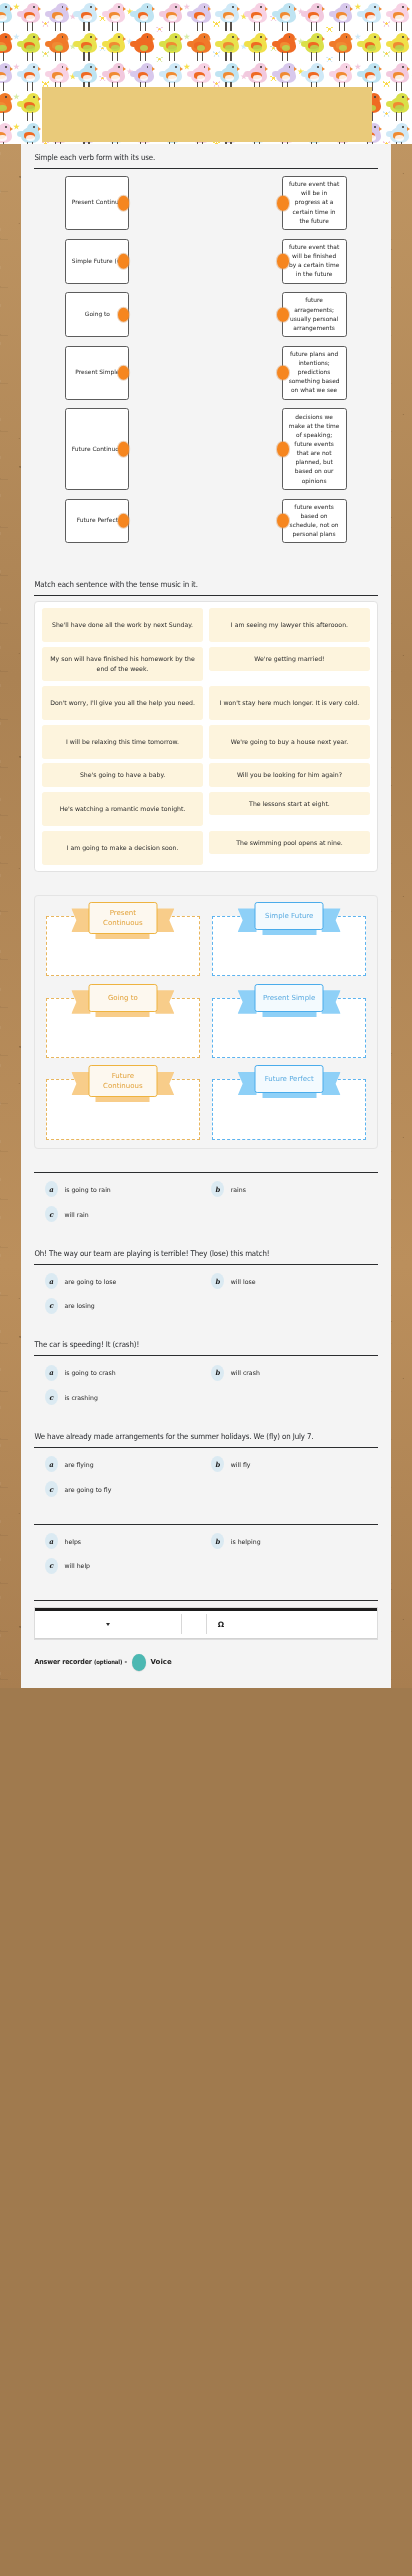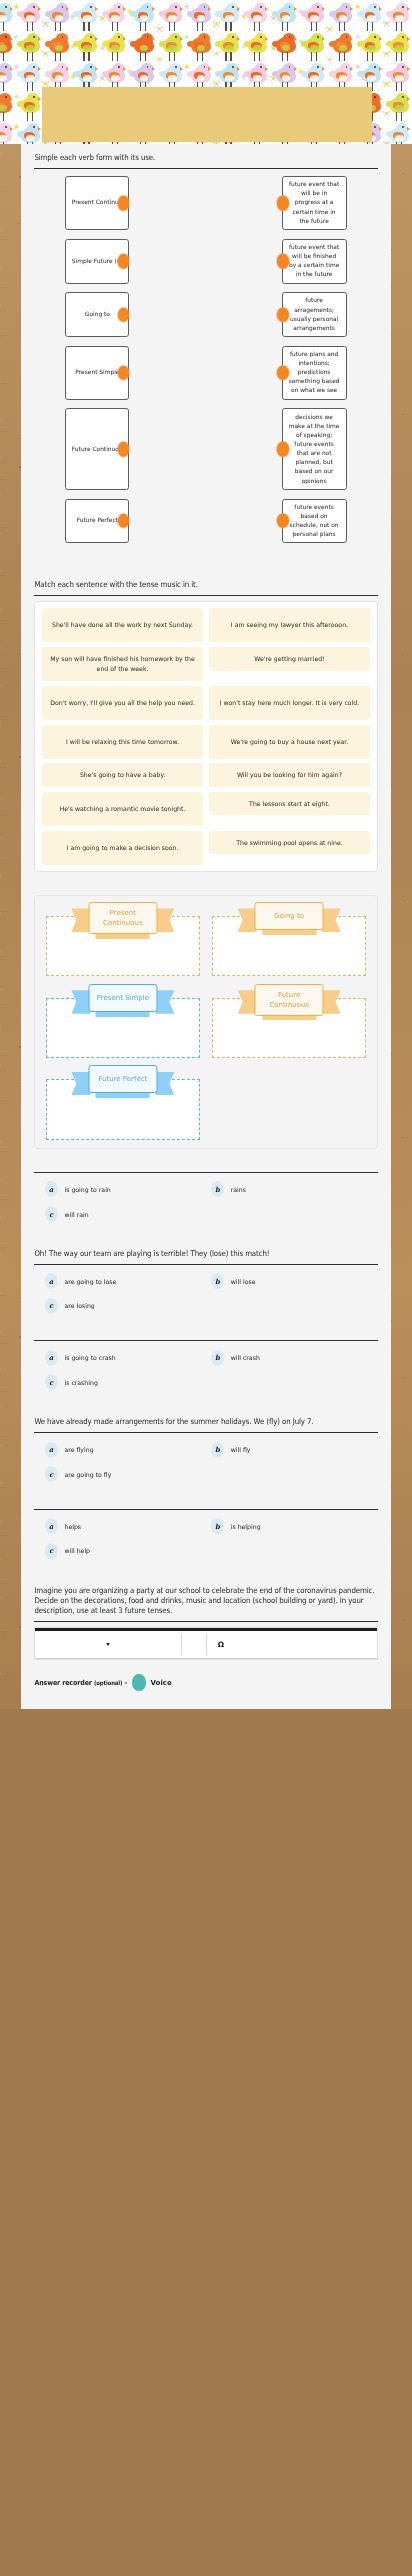--- a/index.html
+++ b/index.html
@@ -1296,20 +1296,29 @@
             <div class="dropzone">
               <div class="dz-area"></div>
               <div class="ribbon">
                 <span class="tailL"></span>
                 <span class="tailR"></span>
                 <span class="foot"></span>
                 <div class="plaque">Present Continuous</div>
               </div>
             </div>
             <div class="dropzone">
+              <div class="dz-area blue"></div>
+              <div class="ribbon blue">
+                <span class="tailL"></span>
+                <span class="tailR"></span>
+                <span class="foot"></span>
+                <div class="plaque">Simple Future</div>
+              </div>
+            </div>
+            <div class="dropzone">
               <div class="dz-area"></div>
               <div class="ribbon">
                 <span class="tailL"></span>
                 <span class="tailR"></span>
                 <span class="foot"></span>
                 <div class="plaque">Going to</div>
               </div>
             </div>
             <div class="dropzone">
               <div class="dz-area blue"></div>
@@ -1374,20 +1383,21 @@
               <span class="bullet">b</span>
               <span class="opt-text">will lose</span>
             </div>
             <div class="opt">
               <span class="bullet">c</span>
               <span class="opt-text">are losing</span>
             </div>
           </div>
         </div>
         <div class="exercise">
+          <div class="prompt">The car is speeding! It (crash)!</div>
           <div class="rule"></div>
           <div class="mc">
             <div class="opt">
               <span class="bullet">a</span>
               <span class="opt-text">is going to crash</span>
             </div>
             <div class="opt">
               <span class="bullet">b</span>
               <span class="opt-text">will crash</span>
             </div>
@@ -1428,21 +1438,20 @@
             </div>
             <div class="opt">
               <span class="bullet">c</span>
               <span class="opt-text">will help</span>
             </div>
           </div>
         </div>
       </div>
 
     <div class="exercise">
-      <div class="prompt">Imagine you are organizing a party at our school to celebrate the end of the coronavirus pandemic. Decide on the decorations, food and drinks, music and location (school building or yard). In your description, use at least 3 future tenses.</div>
       <div class="rule"></div>
       <div class="editor">
         <div class="editor-topbar"></div>
         <div class="editor-toolbar">
           <div class="tb-cell grow">
             <span class="caret-down"></span>
           </div>
           <div class="tb-sep"></div>
           <div class="tb-cell" style="width:25px"></div>
           <div class="tb-sep"></div>

